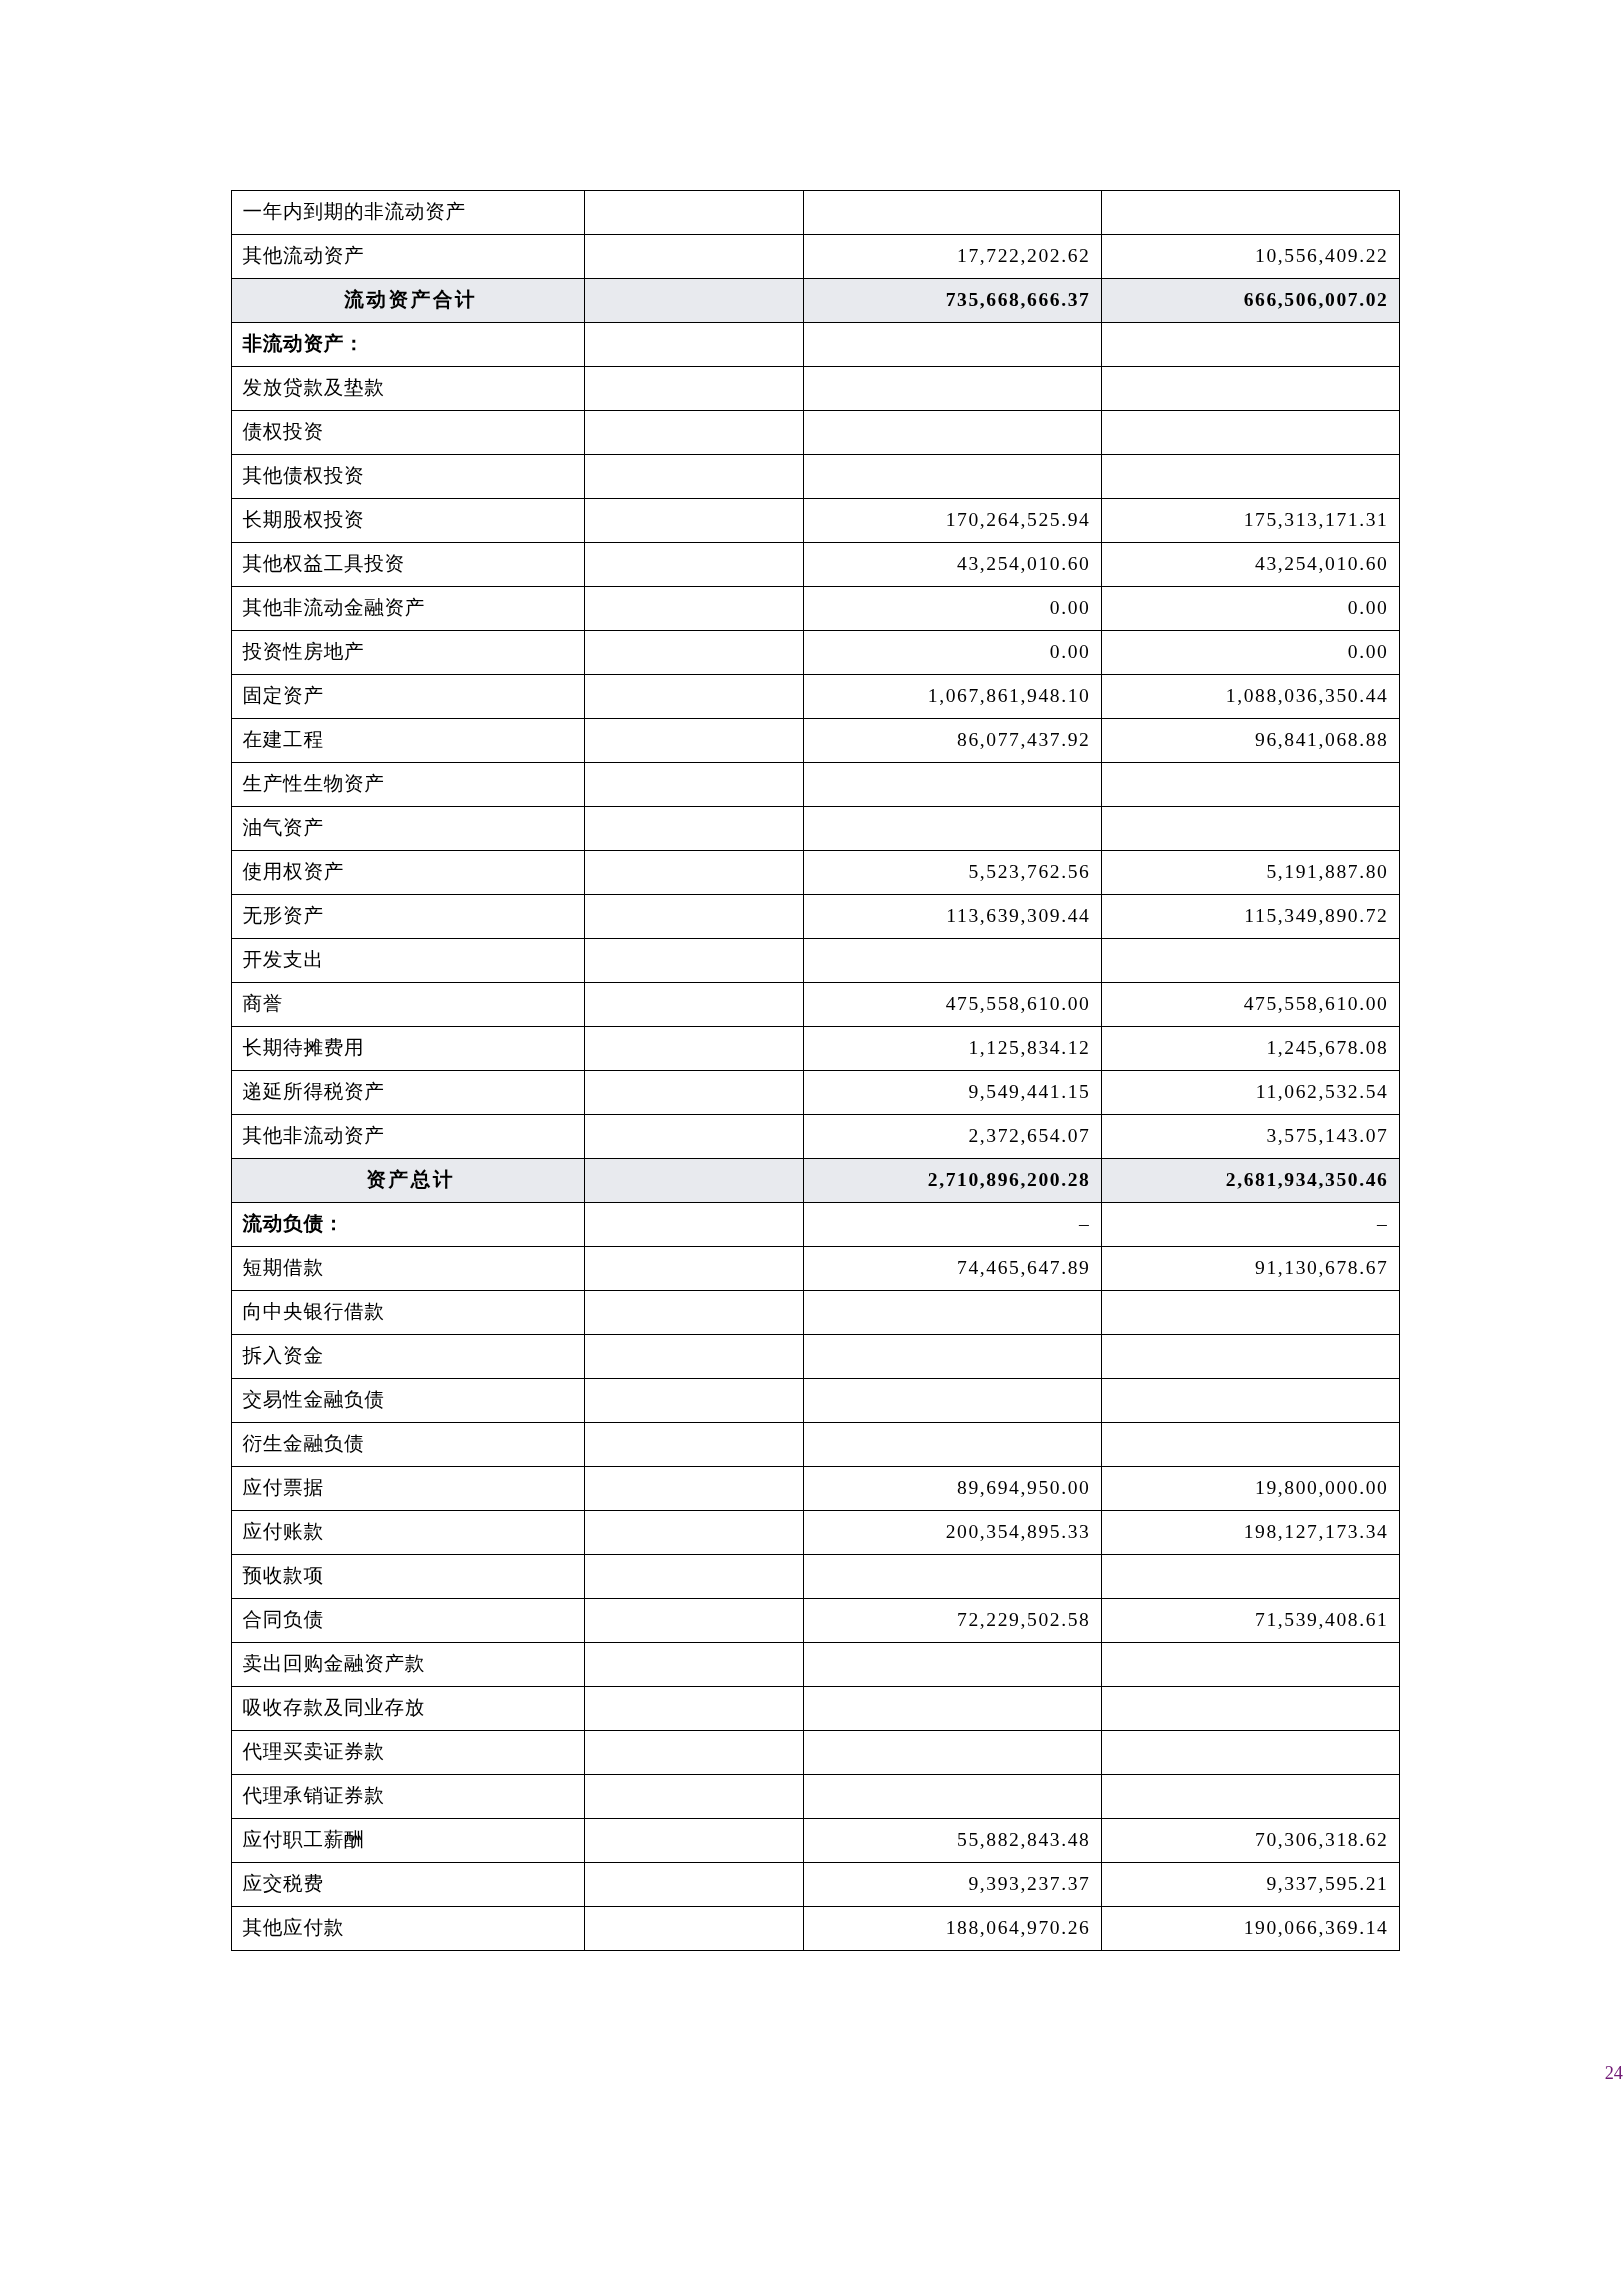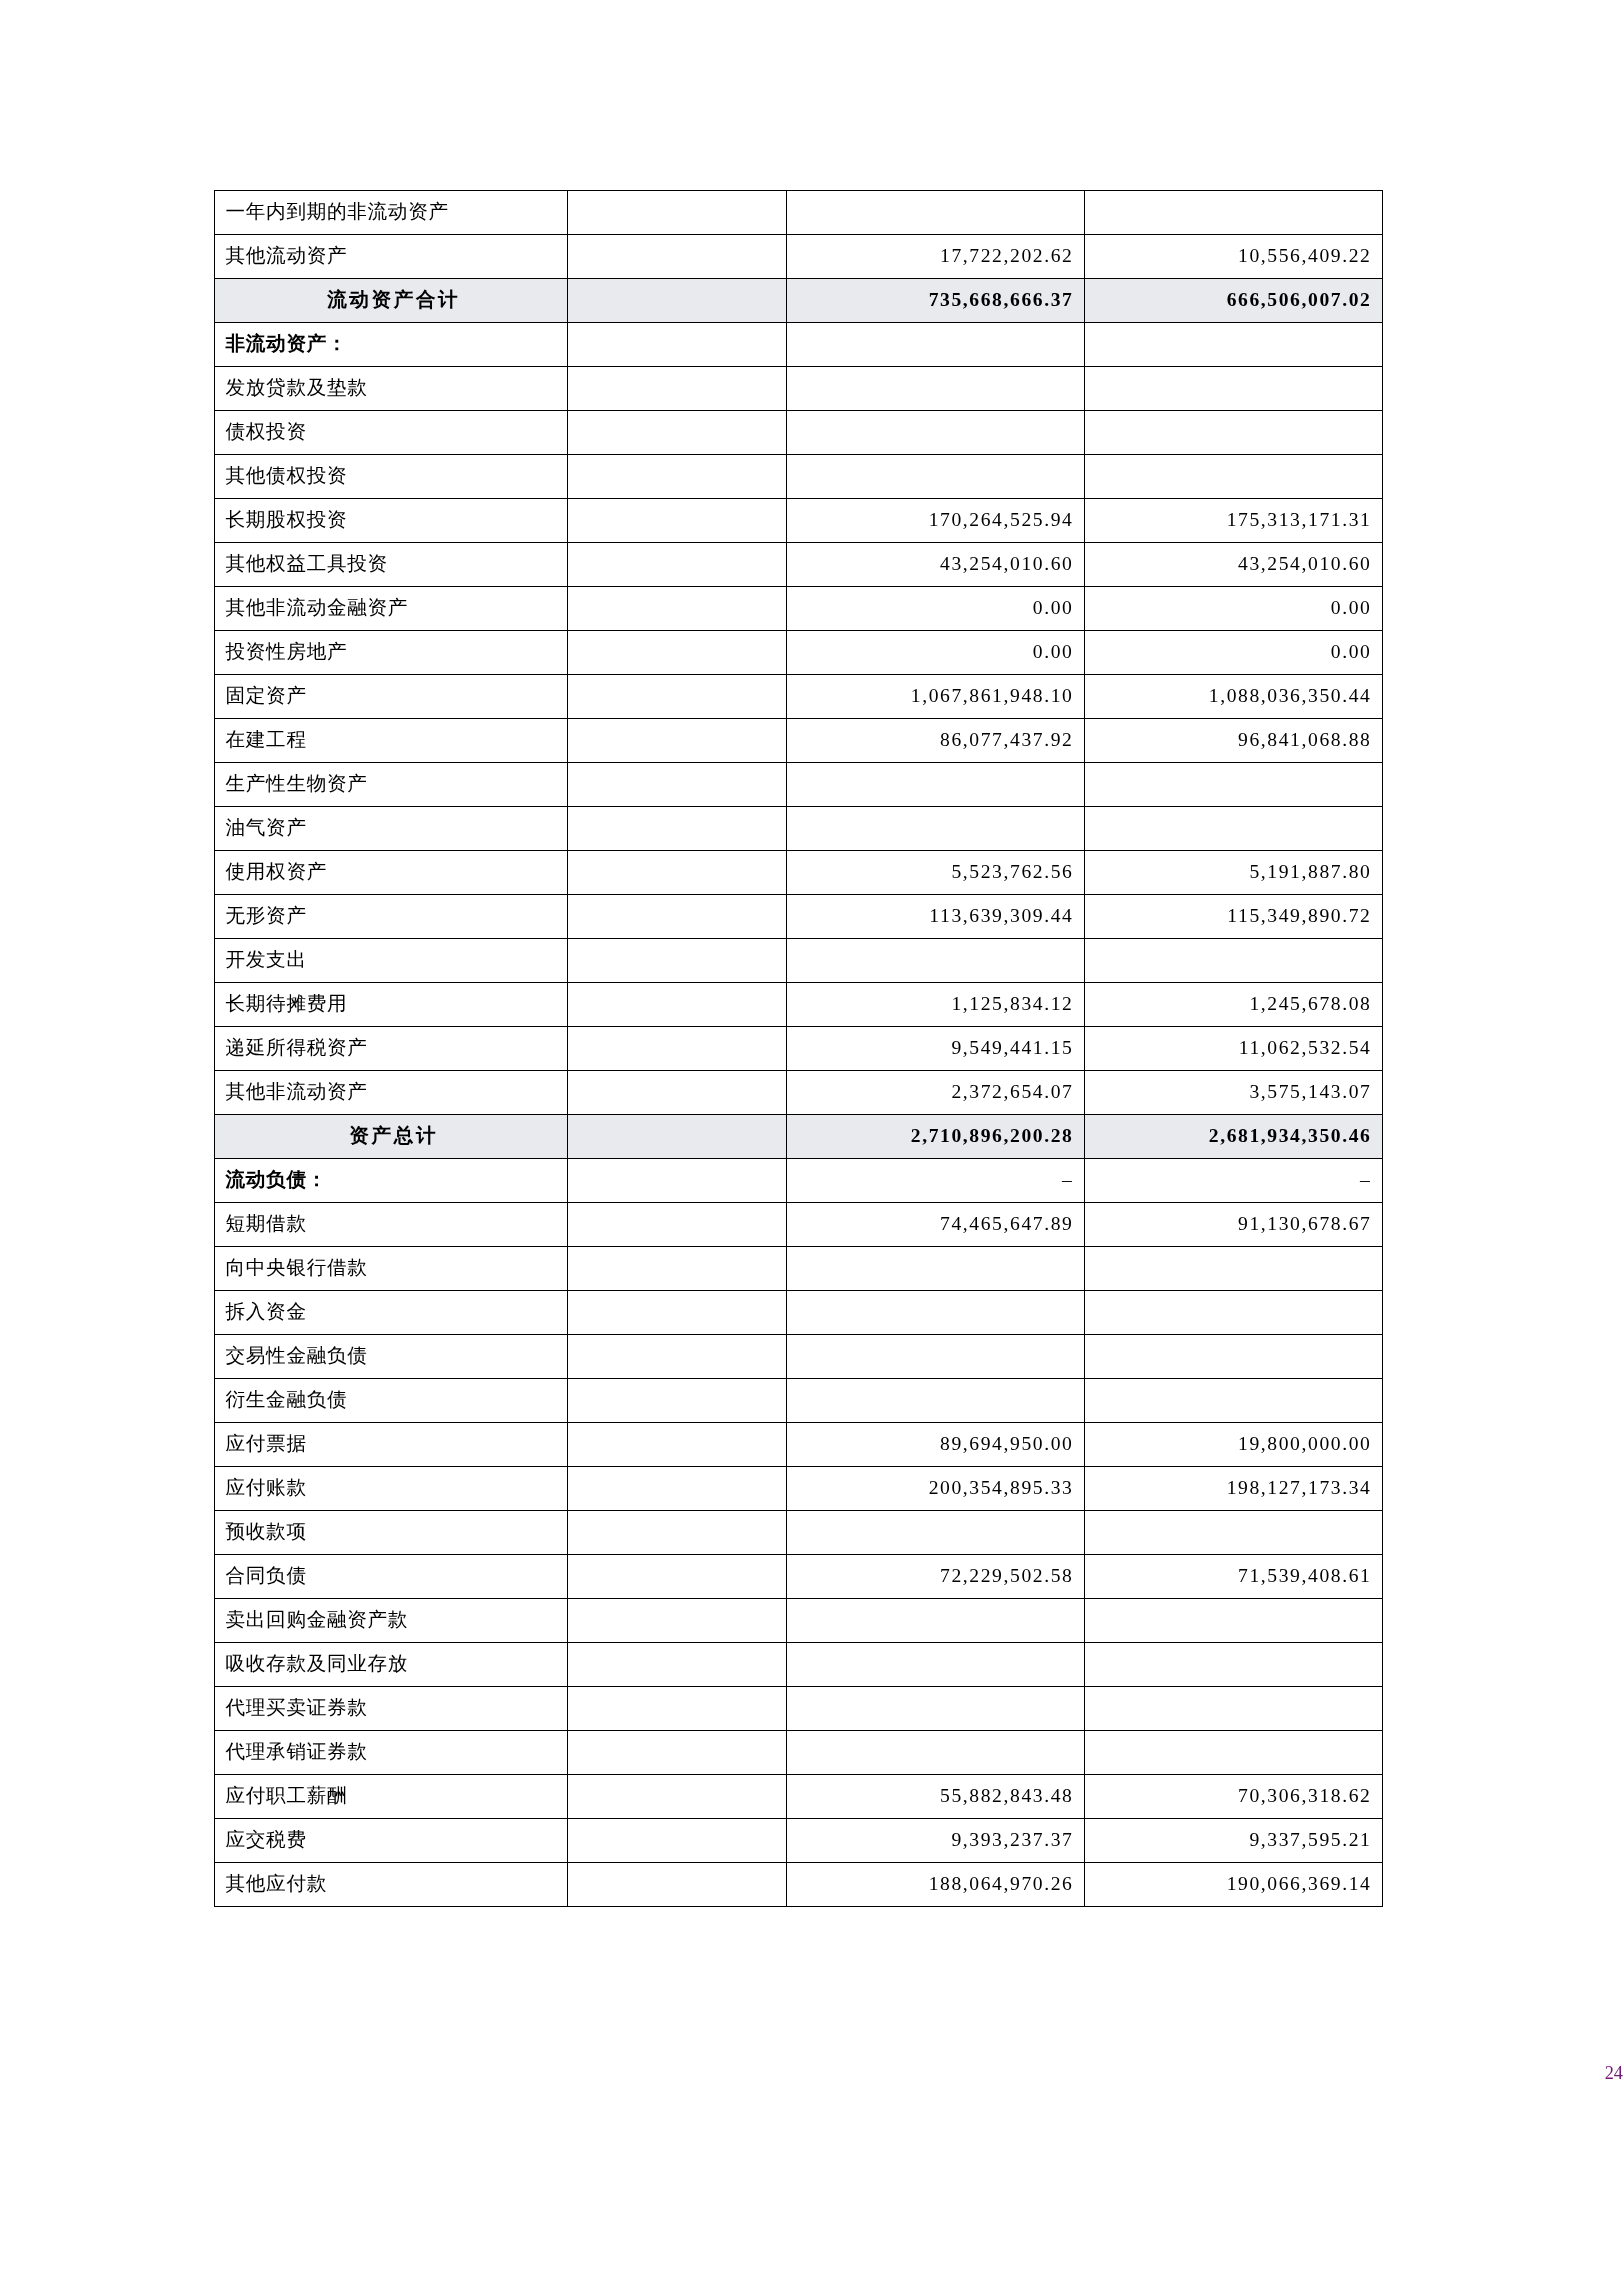--- a/index.html
+++ b/index.html
@@ -15,21 +15,21 @@
   }
   .page {
     position: absolute;
     left: 0; top: 0;
     width: 1623px;
     height: 2295px;
     box-sizing: border-box;
   }
   .sheet {
     position: absolute;
-    left: 214px;
+    left: 231px;
     top: 190px;
     width: 960px;
   }
   table.bs {
     border-collapse: collapse;
     width: 1169px;
     table-layout: fixed;
   }
   table.bs col.c0 { width: 353px; }
   table.bs col.c1 { width: 219px; }
@@ -195,20 +195,26 @@
             <td class="num">113,639,309.44</td>
             <td class="num">115,349,890.72</td>
           </tr>
           <tr>
             <td class="label">开发支出</td>
             <td class="blank"></td>
             <td class="num"></td>
             <td class="num"></td>
           </tr>
           <tr>
+            <td class="label">商誉</td>
+            <td class="blank"></td>
+            <td class="num">475,558,610.00</td>
+            <td class="num">475,558,610.00</td>
+          </tr>
+          <tr>
             <td class="label">长期待摊费用</td>
             <td class="blank"></td>
             <td class="num">1,125,834.12</td>
             <td class="num">1,245,678.08</td>
           </tr>
           <tr>
             <td class="label">递延所得税资产</td>
             <td class="blank"></td>
             <td class="num">9,549,441.15</td>
             <td class="num">11,062,532.54</td>

